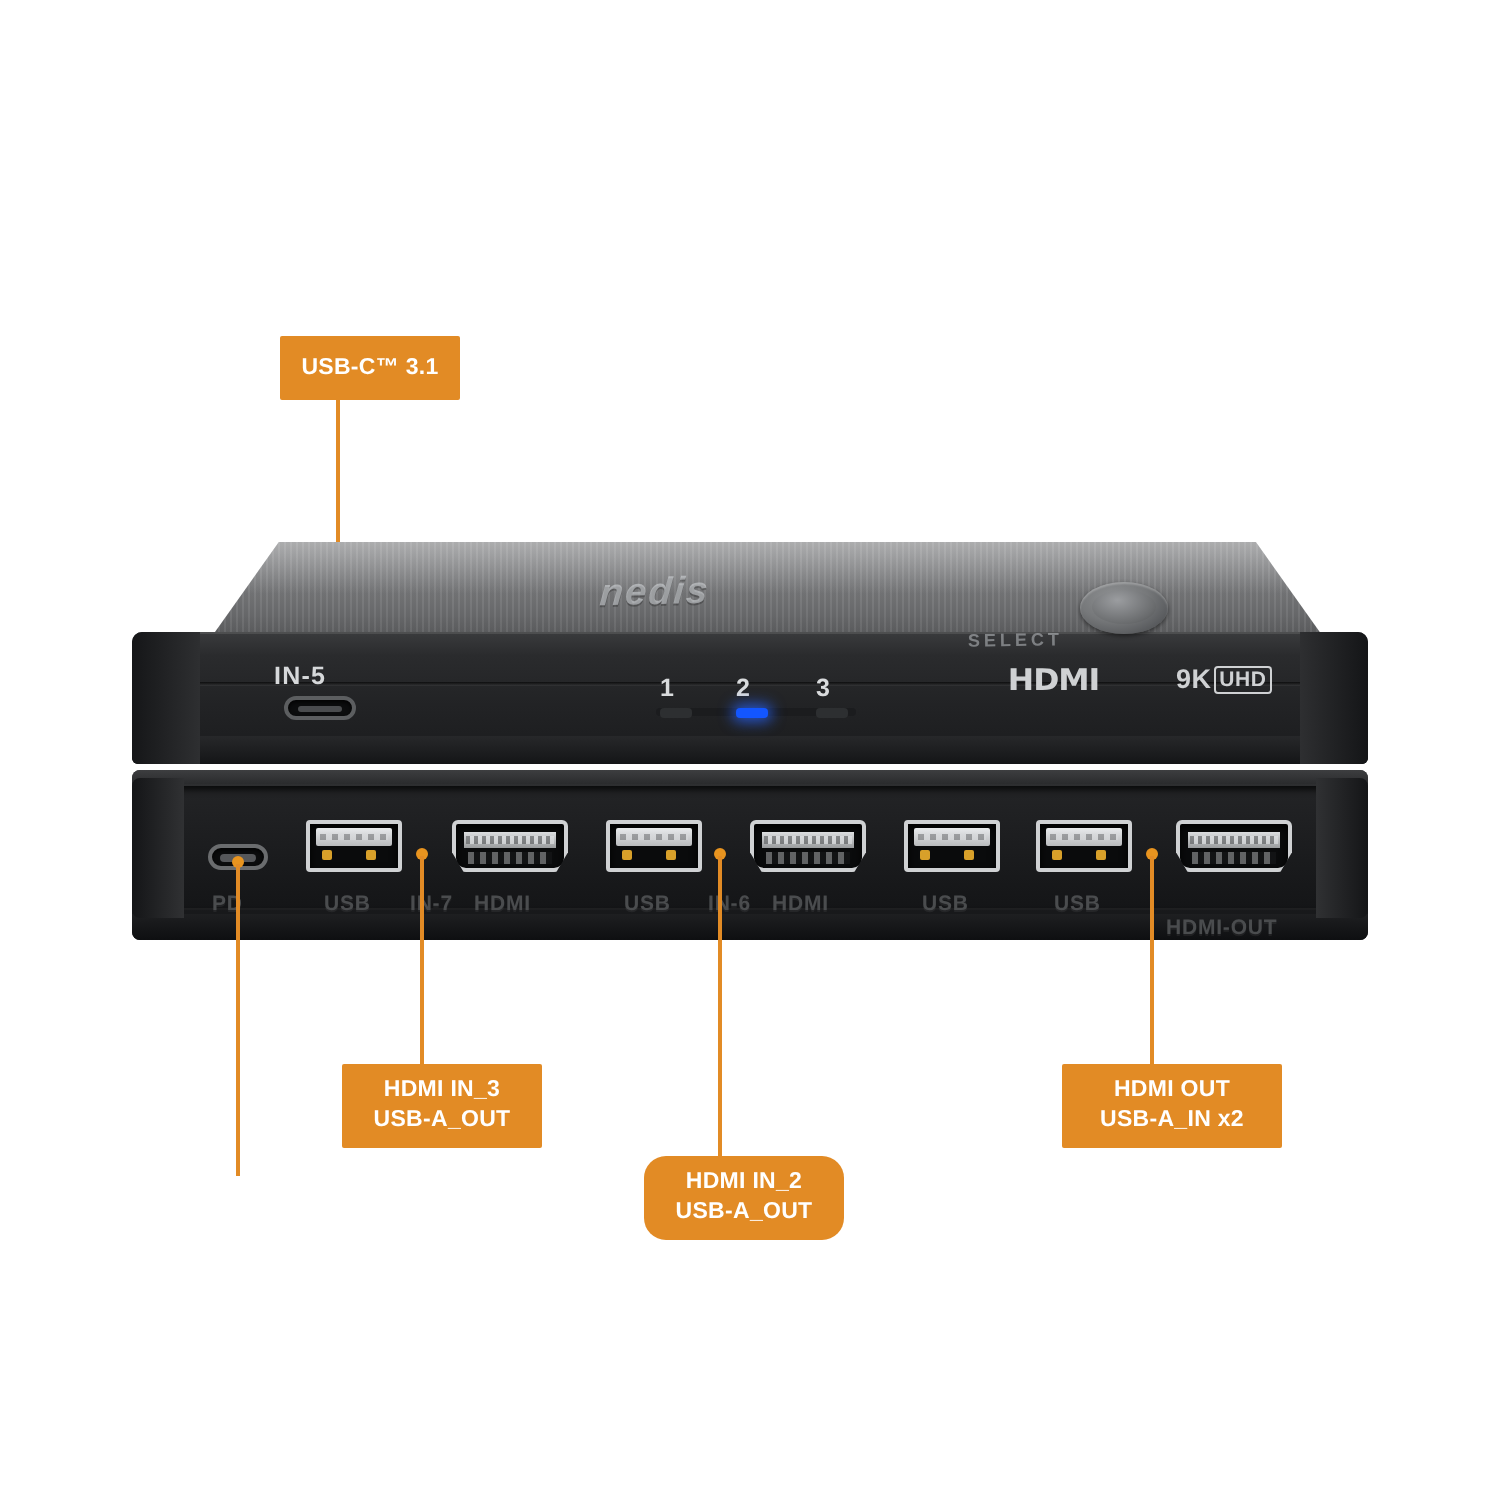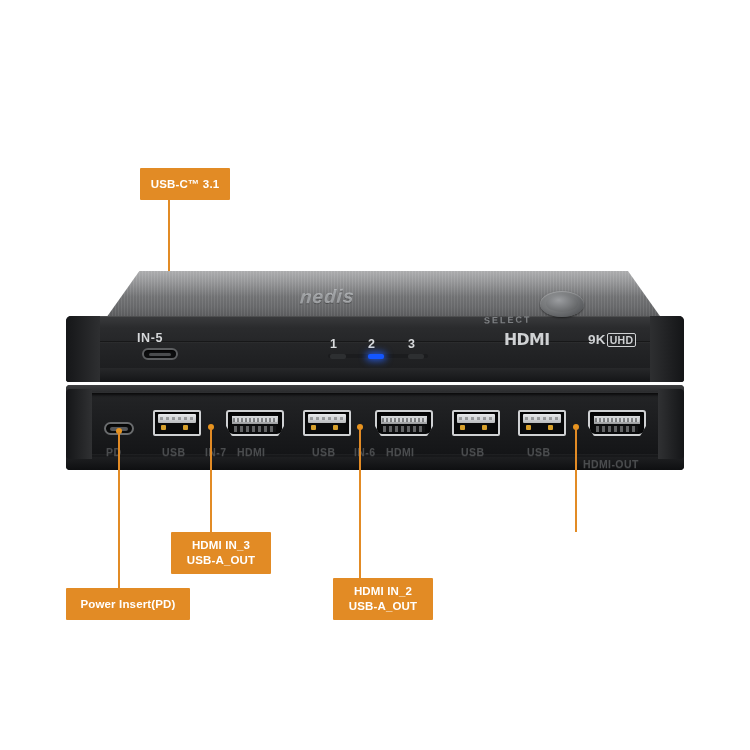--- a/index.html
+++ b/index.html
@@ -409,34 +409,35 @@
   <div class="rlabel" style="left:237px;top:446px;">HDMI</div>
   <div class="rlabel" style="left:312px;top:446px;">USB</div>
   <div class="rlabel" style="left:354px;top:446px;">IN-6</div>
   <div class="rlabel" style="left:386px;top:446px;">HDMI</div>
   <div class="rlabel" style="left:461px;top:446px;">USB</div>
   <div class="rlabel" style="left:527px;top:446px;">USB</div>
   <div class="rlabel" style="left:583px;top:446px;margin-top:12px;">HDMI-OUT</div>
 
   <div class="dot" style="left:116px;top:428px;"></div>
   <div class="leader" style="left:118px;top:432px;height:156px;"></div>
-  <div class="callout" id="c-power" style="left:66px;top:588px;width:124px;height:32px;">
-    <span>Power Insert(PD)</span>
-  </div>
 
   <div class="dot" style="left:208px;top:424px;"></div>
   <div class="leader" style="left:210px;top:428px;height:104px;"></div>
   <div class="callout" id="c-in3" style="left:171px;top:532px;width:100px;height:42px;">
     <span>HDMI IN_3</span>
     <span class="l2">USB-A_OUT</span>
   </div>
 
   <div class="dot" style="left:357px;top:424px;"></div>
   <div class="leader" style="left:359px;top:428px;height:150px;"></div>
-  <div class="callout" id="c-in2" style="left:333px;top:578px;width:100px;height:42px;">
+  <div class="callout" id="c-in2" style="left:322px;top:578px;width:100px;height:42px;border-radius:11px;">
     <span>HDMI IN_2</span>
     <span class="l2">USB-A_OUT</span>
   </div>
 
   <div class="dot" style="left:573px;top:424px;"></div>
   <div class="leader" style="left:575px;top:428px;height:104px;"></div>
+  <div class="callout" id="c-out" style="left:531px;top:532px;width:110px;height:42px;">
+    <span>HDMI OUT</span>
+    <span class="l2">USB-A_IN x2</span>
+  </div>
 
 </div>
 
 </body></html>

